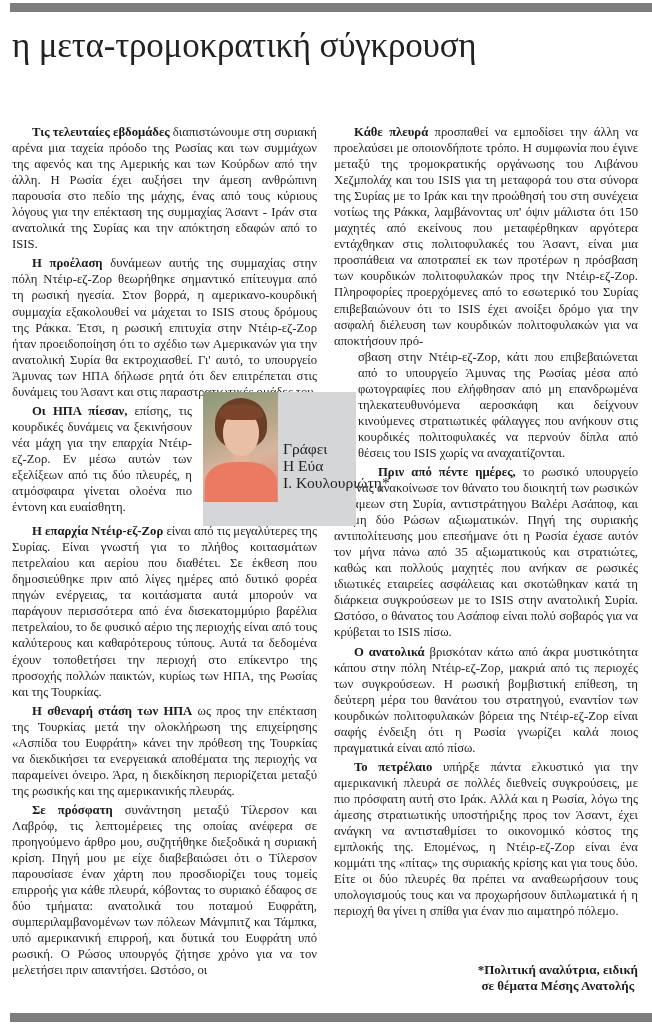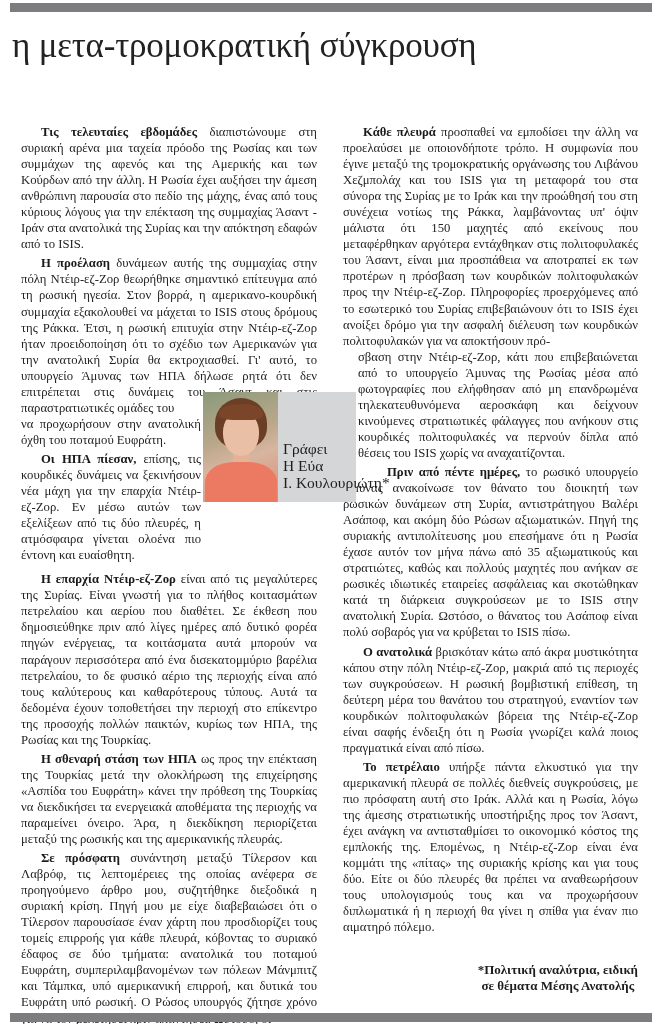--- a/index.html
+++ b/index.html
@@ -4,26 +4,26 @@
 <style>
   html, body { margin: 0; padding: 0; background: #ffffff; }
   body { width: 652px; height: 1024px; position: relative; overflow: hidden; font-family: "DejaVu Serif", serif; color: #1e1e1e; }
   .bar { position: absolute; left: 10px; right: 0; background: #7d7d7f; }
   .bar-top { top: 3px; height: 9px; }
   .bar-bottom { top: 1013px; height: 9px; }
   .headline { position: absolute; left: 12px; top: 28px; width: 620px; font-family: "Liberation Serif", serif; font-size: 35px; line-height: 35px; font-weight: normal; color: #222; margin: 0; letter-spacing: -0.2px; }
   .col { position: absolute; top: 124px; font-family: "Liberation Serif", serif; font-size: 12.7px; line-height: 16.05px; text-align: justify; color: #232323; }
   .col-left { left: 12px; width: 305px; }
   .col-right { left: 334px; width: 304px; }
-  .col p { margin: 0 0 3px 9px; text-indent: 20px; }
+  .col p { margin: 0 0 3px 0; text-indent: 20px; }
   .col p.noindent { text-indent: 0; }
   .col b { font-weight: bold; color: #1a1a1a; }
   .line { display: block; }
   .narrow { width: 180px; }
-  .photo-box { position: absolute; left: 203px; top: 392px; width: 153px; height: 110px; background: #d5d6d8; }
+  .photo-box { position: absolute; left: 203px; top: 392px; width: 153px; height: 134px; background: #d5d6d8; }
   .photo { position: absolute; left: 0; top: 0; width: 75px; height: 110px; overflow: hidden; background: linear-gradient(160deg, #8a9a7a 0%, #b9a78a 40%, #d7b5a0 60%, #e08a70 100%); }
   .photo .hair { position: absolute; left: 12px; top: 6px; width: 52px; height: 50px; border-radius: 50% 50% 40% 40%; background: #6b3e26; }
   .photo .face { position: absolute; left: 20px; top: 20px; width: 36px; height: 44px; border-radius: 45% 45% 50% 50%; background: #e9c0a6; }
   .photo .fringe { position: absolute; left: 16px; top: 12px; width: 44px; height: 16px; border-radius: 50% 50% 30% 30%; background: #7a4529; }
   .photo .body { position: absolute; left: 2px; top: 70px; width: 72px; height: 50px; border-radius: 40% 40% 0 0; background: #ec7a62; }
   .photo .neck { position: absolute; left: 30px; top: 60px; width: 16px; height: 16px; background: #e3b398; }
   .byline { position: absolute; left: 80px; top: 48px; font-family: "Liberation Serif", serif; font-size: 15.5px; line-height: 17px; color: #1f1f1f; white-space: nowrap; }
   .footnote { position: absolute; right: 14px; top: 962px; text-align: center; font-family: "Liberation Serif", serif; font-weight: bold; font-size: 13px; line-height: 16px; color: #1e1e1e; }
 </style>
 </head>
@@ -31,21 +31,20 @@
 
 <div class="bar bar-top"></div>
 
 <h1 class="headline">
   <span class="line">η μετα-τρομοκρατική σύγκρουση</span>
 </h1>
 
 <div class="col col-left">
   <p><b>Τις τελευταίες εβδομάδες</b><span> διαπιστώνουμε στη συριακή αρένα μια ταχεία πρόοδο της Ρωσίας και των συμμάχων της αφενός και της Αμερικής και των Κούρδων από την άλλη. Η Ρωσία έχει αυξήσει την άμεση ανθρώπινη παρουσία στο πεδίο της μάχης, ένας από τους κύριους λόγους για την επέκταση της συμμαχίας Άσαντ - Ιράν στα ανατολικά της Συρίας και την απόκτηση εδαφών από το ISIS.</span></p>
   <p><b>Η προέλαση</b><span> δυνάμεων αυτής της συμμαχίας στην πόλη Ντέιρ-εζ-Ζορ θεωρήθηκε σημαντικό επίτευγμα από τη ρωσική ηγεσία. Στον βορρά, η αμερικανο-κουρδική συμμαχία εξακολουθεί να μάχεται το ISIS στους δρόμους της Ράκκα. Έτσι, η ρωσική επιτυχία στην Ντέιρ-εζ-Ζορ ήταν προειδοποίηση ότι το σχέδιο των Αμερικανών για την ανατολική Συρία θα εκτροχιασθεί. Γι' αυτό, το υπουργείο Άμυνας των ΗΠΑ δήλωσε ρητά ότι δεν επιτρέπεται στις δυνάμεις του Άσαντ και στις παραστρατιωτικές ομάδες του</span></p>
-  <p class="noindent narrow" style="margin-top:-3px">να προχωρήσουν στην ανατολική όχθη του ποταμού Ευφράτη.</p>
   <p class="narrow"><b>Οι ΗΠΑ πίεσαν,</b><span> επίσης, τις κουρδικές δυνάμεις να ξεκινήσουν νέα μάχη για την επαρχία Ντέιρ-εζ-Ζορ. Εν μέσω αυτών των εξελίξεων από τις δύο πλευρές, η ατμόσφαιρα γίνεται ολοένα πιο έντονη και ευαίσθητη.</span></p>
   <p style="margin-top:8px"><b>Η επαρχία Ντέιρ-εζ-Ζορ</b><span> είναι από τις μεγαλύτερες της Συρίας. Είναι γνωστή για το πλήθος κοιτασμάτων πετρελαίου και αερίου που διαθέτει. Σε έκθεση που δημοσιεύθηκε πριν από λίγες ημέρες από δυτικό φορέα πηγών ενέργειας, τα κοιτάσματα αυτά μπορούν να παράγουν περισσότερα από ένα δισεκατομμύριο βαρέλια πετρελαίου, το δε φυσικό αέριο της περιοχής είναι από τους καλύτερους και καθαρότερους τύπους. Αυτά τα δεδομένα έχουν τοποθετήσει την περιοχή στο επίκεντρο της προσοχής πολλών παικτών, κυρίως των ΗΠΑ, της Ρωσίας και της Τουρκίας.</span></p>
   <p><b>Η σθεναρή στάση των ΗΠΑ</b><span> ως προς την επέκταση της Τουρκίας μετά την ολοκλήρωση της επιχείρησης «Ασπίδα του Ευφράτη» κάνει την πρόθεση της Τουρκίας να διεκδικήσει τα ενεργειακά αποθέματα της περιοχής να παραμείνει όνειρο. Άρα, η διεκδίκηση περιορίζεται μεταξύ της ρωσικής και της αμερικανικής πλευράς.</span></p>
   <p><b>Σε πρόσφατη</b><span> συνάντηση μεταξύ Τίλερσον και Λαβρόφ, τις λεπτομέρειες της οποίας ανέφερα σε προηγούμενο άρθρο μου, συζητήθηκε διεξοδικά η συριακή κρίση. Πηγή μου με είχε διαβεβαιώσει ότι ο Τίλερσον παρουσίασε έναν χάρτη που προσδιορίζει τους τομείς επιρροής για κάθε πλευρά, κόβοντας το συριακό έδαφος σε δύο τμήματα: ανατολικά του ποταμού Ευφράτη, συμπεριλαμβανομένων των πόλεων Μάνμπιτζ και Τάμπκα, υπό αμερικανική επιρροή, και δυτικά του Ευφράτη υπό ρωσική. Ο Ρώσος υπουργός ζήτησε χρόνο για να τον μελετήσει πριν απαντήσει. Ωστόσο, οι</span></p>
 </div>
 
 <div class="col col-right">
   <p><b>Κάθε πλευρά</b><span> προσπαθεί να εμποδίσει την άλλη να προελαύσει με οποιονδήποτε τρόπο. Η συμφωνία που έγινε μεταξύ της τρομοκρατικής οργάνωσης του Λιβάνου Χεζμπολάχ και του ISIS για τη μεταφορά του στα σύνορα της Συρίας με το Ιράκ και την προώθησή του στη συνέχεια νοτίως της Ράκκα, λαμβάνοντας υπ' όψιν μάλιστα ότι 150 μαχητές από εκείνους που μεταφέρθηκαν αργότερα εντάχθηκαν στις πολιτοφυλακές του Άσαντ, είναι μια προσπάθεια να αποτραπεί εκ των προτέρων η πρόσβαση των κουρδικών πολιτοφυλακών προς την Ντέιρ-εζ-Ζορ. Πληροφορίες προερχόμενες από το εσωτερικό του Συρίας επιβεβαιώνουν ότι το ISIS έχει ανοίξει δρόμο για την ασφαλή διέλευση των κουρδικών πολιτοφυλακών για να αποκτήσουν πρό-</span></p>
   <p class="noindent" style="margin-top:-3px; margin-left:24px;">σβαση στην Ντέιρ-εζ-Ζορ, κάτι που επιβεβαιώνεται από το υπουργείο Άμυνας της Ρωσίας μέσα από φωτογραφίες που ελήφθησαν από μη επανδρωμένα τηλεκατευθυνόμενα αεροσκάφη και δείχνουν κινούμενες στρατιωτικές φάλαγγες που ανήκουν στις κουρδικές πολιτοφυλακές να περνούν δίπλα από θέσεις του ISIS χωρίς να αναχαιτίζονται.</p>
   <p style="text-indent:44px"><b>Πριν από πέντε ημέρες,</b><span> το ρωσικό υπουργείο Άμυνας ανακοίνωσε τον θάνατο του διοικητή των ρωσικών δυνάμεων στη Συρία, αντιστράτηγου Βαλέρι Ασάποφ, και ακόμη δύο Ρώσων αξιωματικών. Πηγή της συριακής αντιπολίτευσης μου επεσήμανε ότι η Ρωσία έχασε αυτόν τον μήνα πάνω από 35 αξιωματικούς και στρατιώτες, καθώς και πολλούς μαχητές που ανήκαν σε ρωσικές ιδιωτικές εταιρείες ασφάλειας και σκοτώθηκαν κατά τη διάρκεια συγκρούσεων με το ISIS στην ανατολική Συρία. Ωστόσο, ο θάνατος του Ασάποφ είναι πολύ σοβαρός για να κρύβεται το ISIS πίσω.</span></p>

